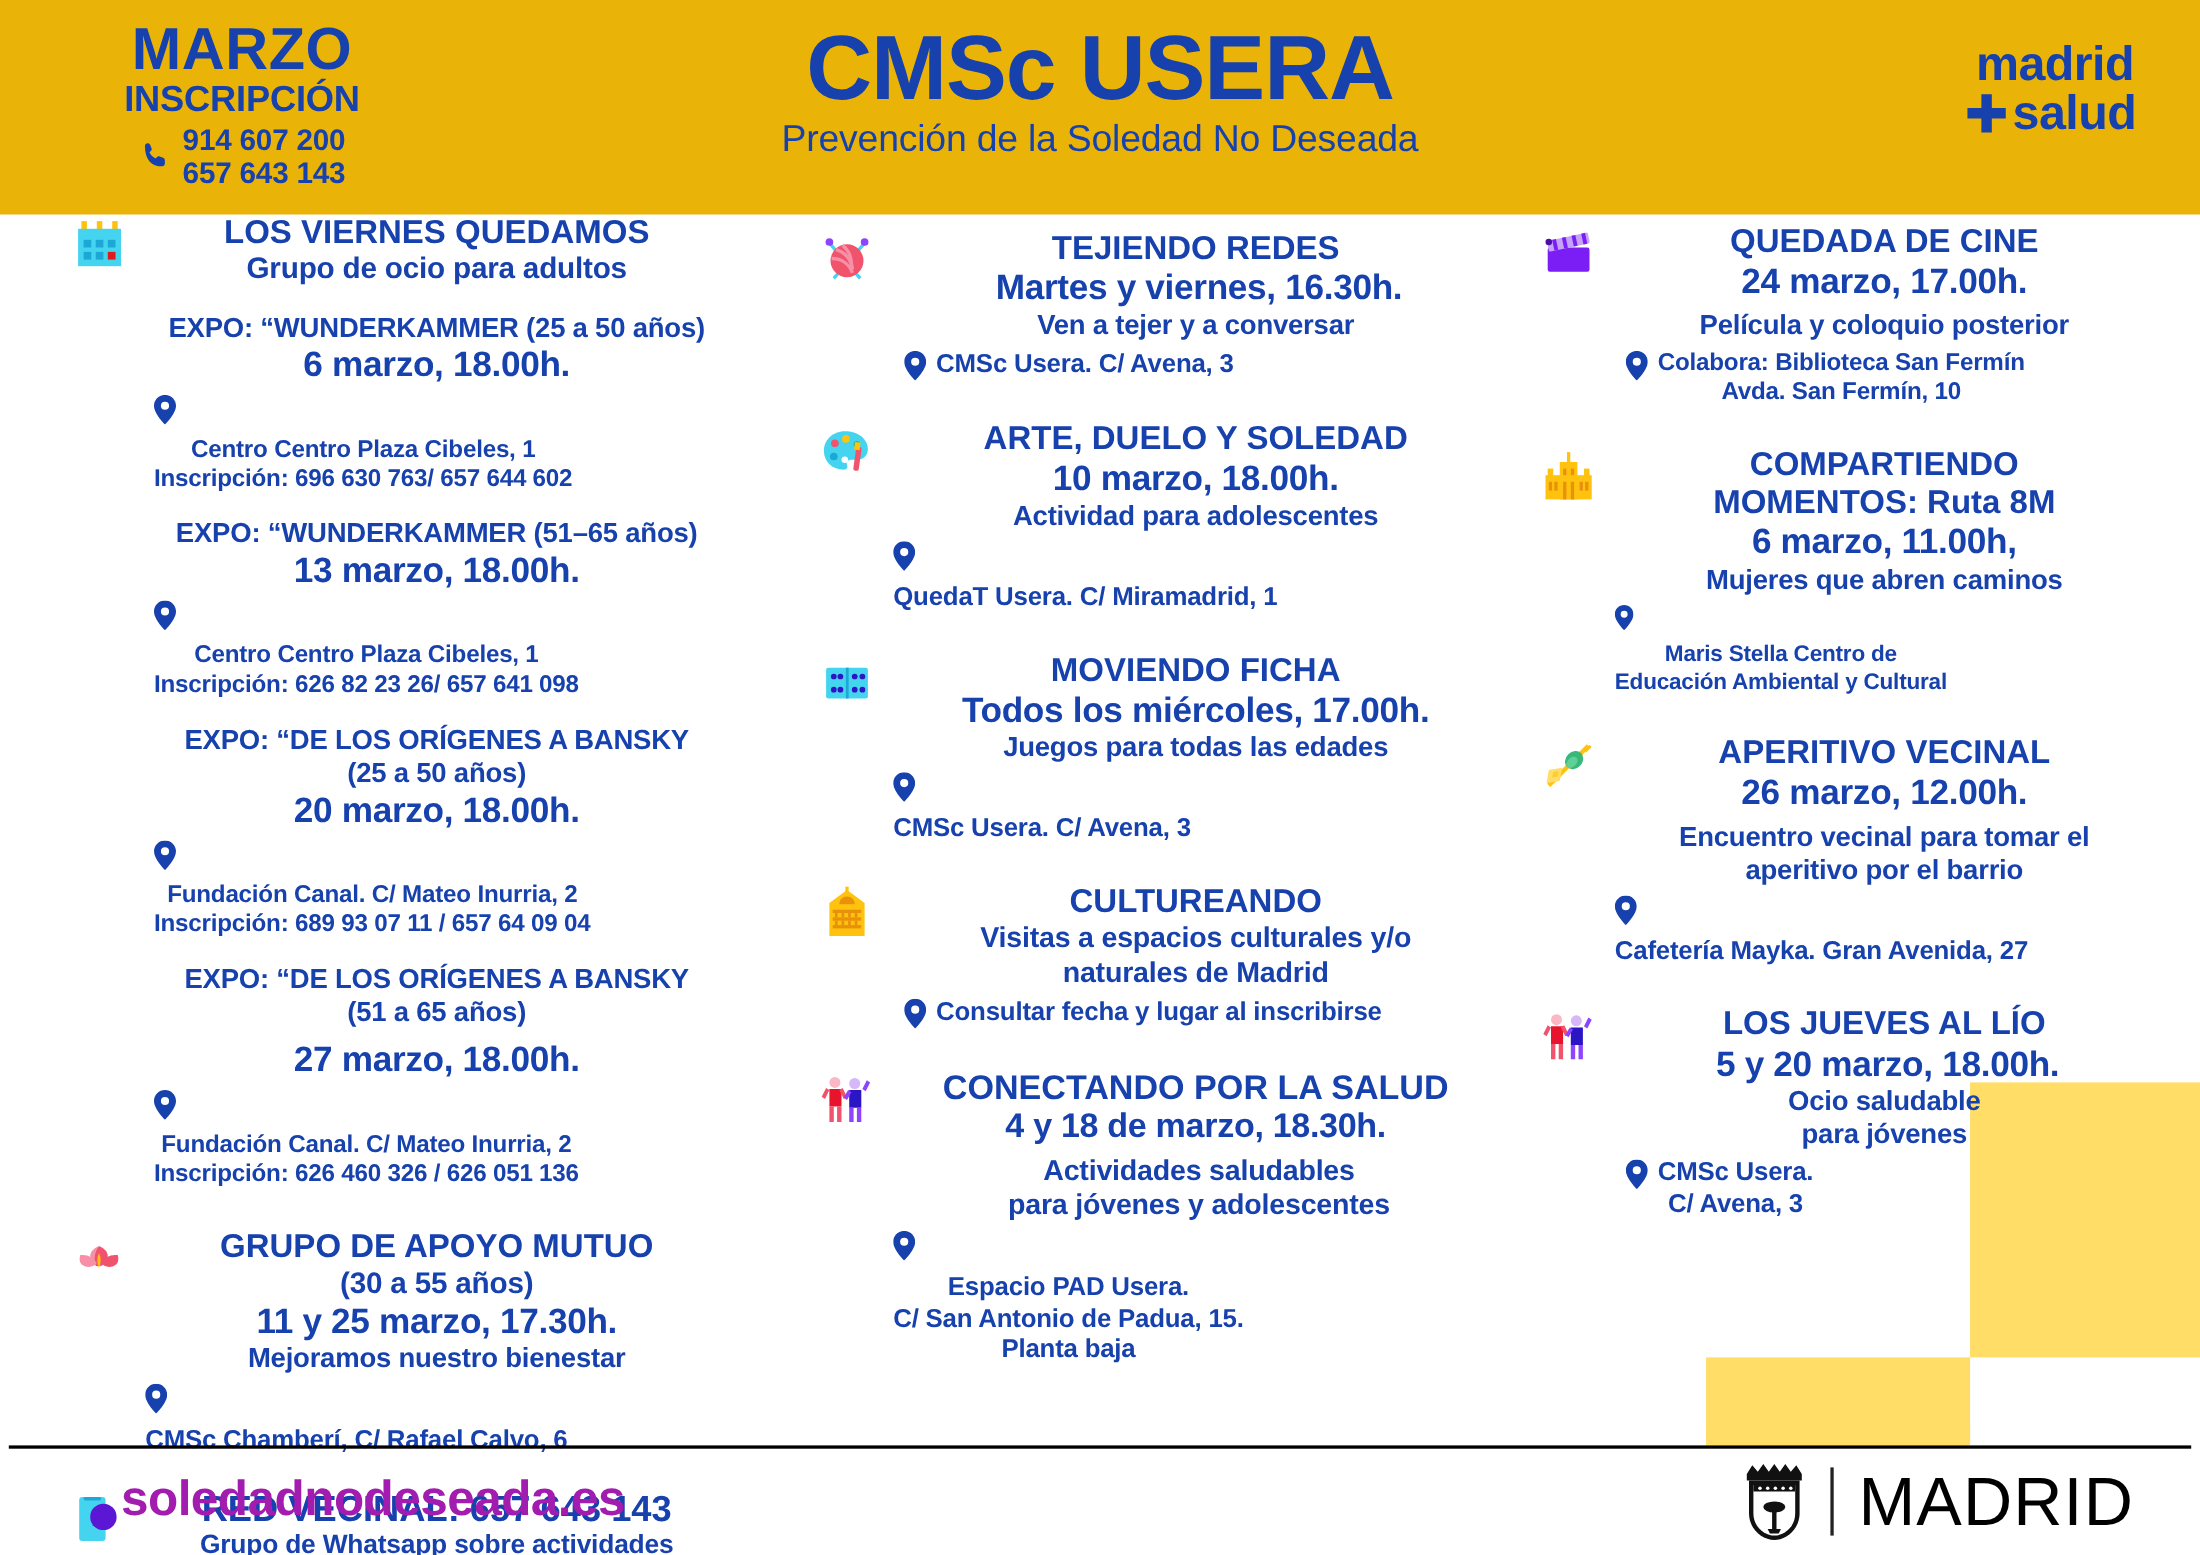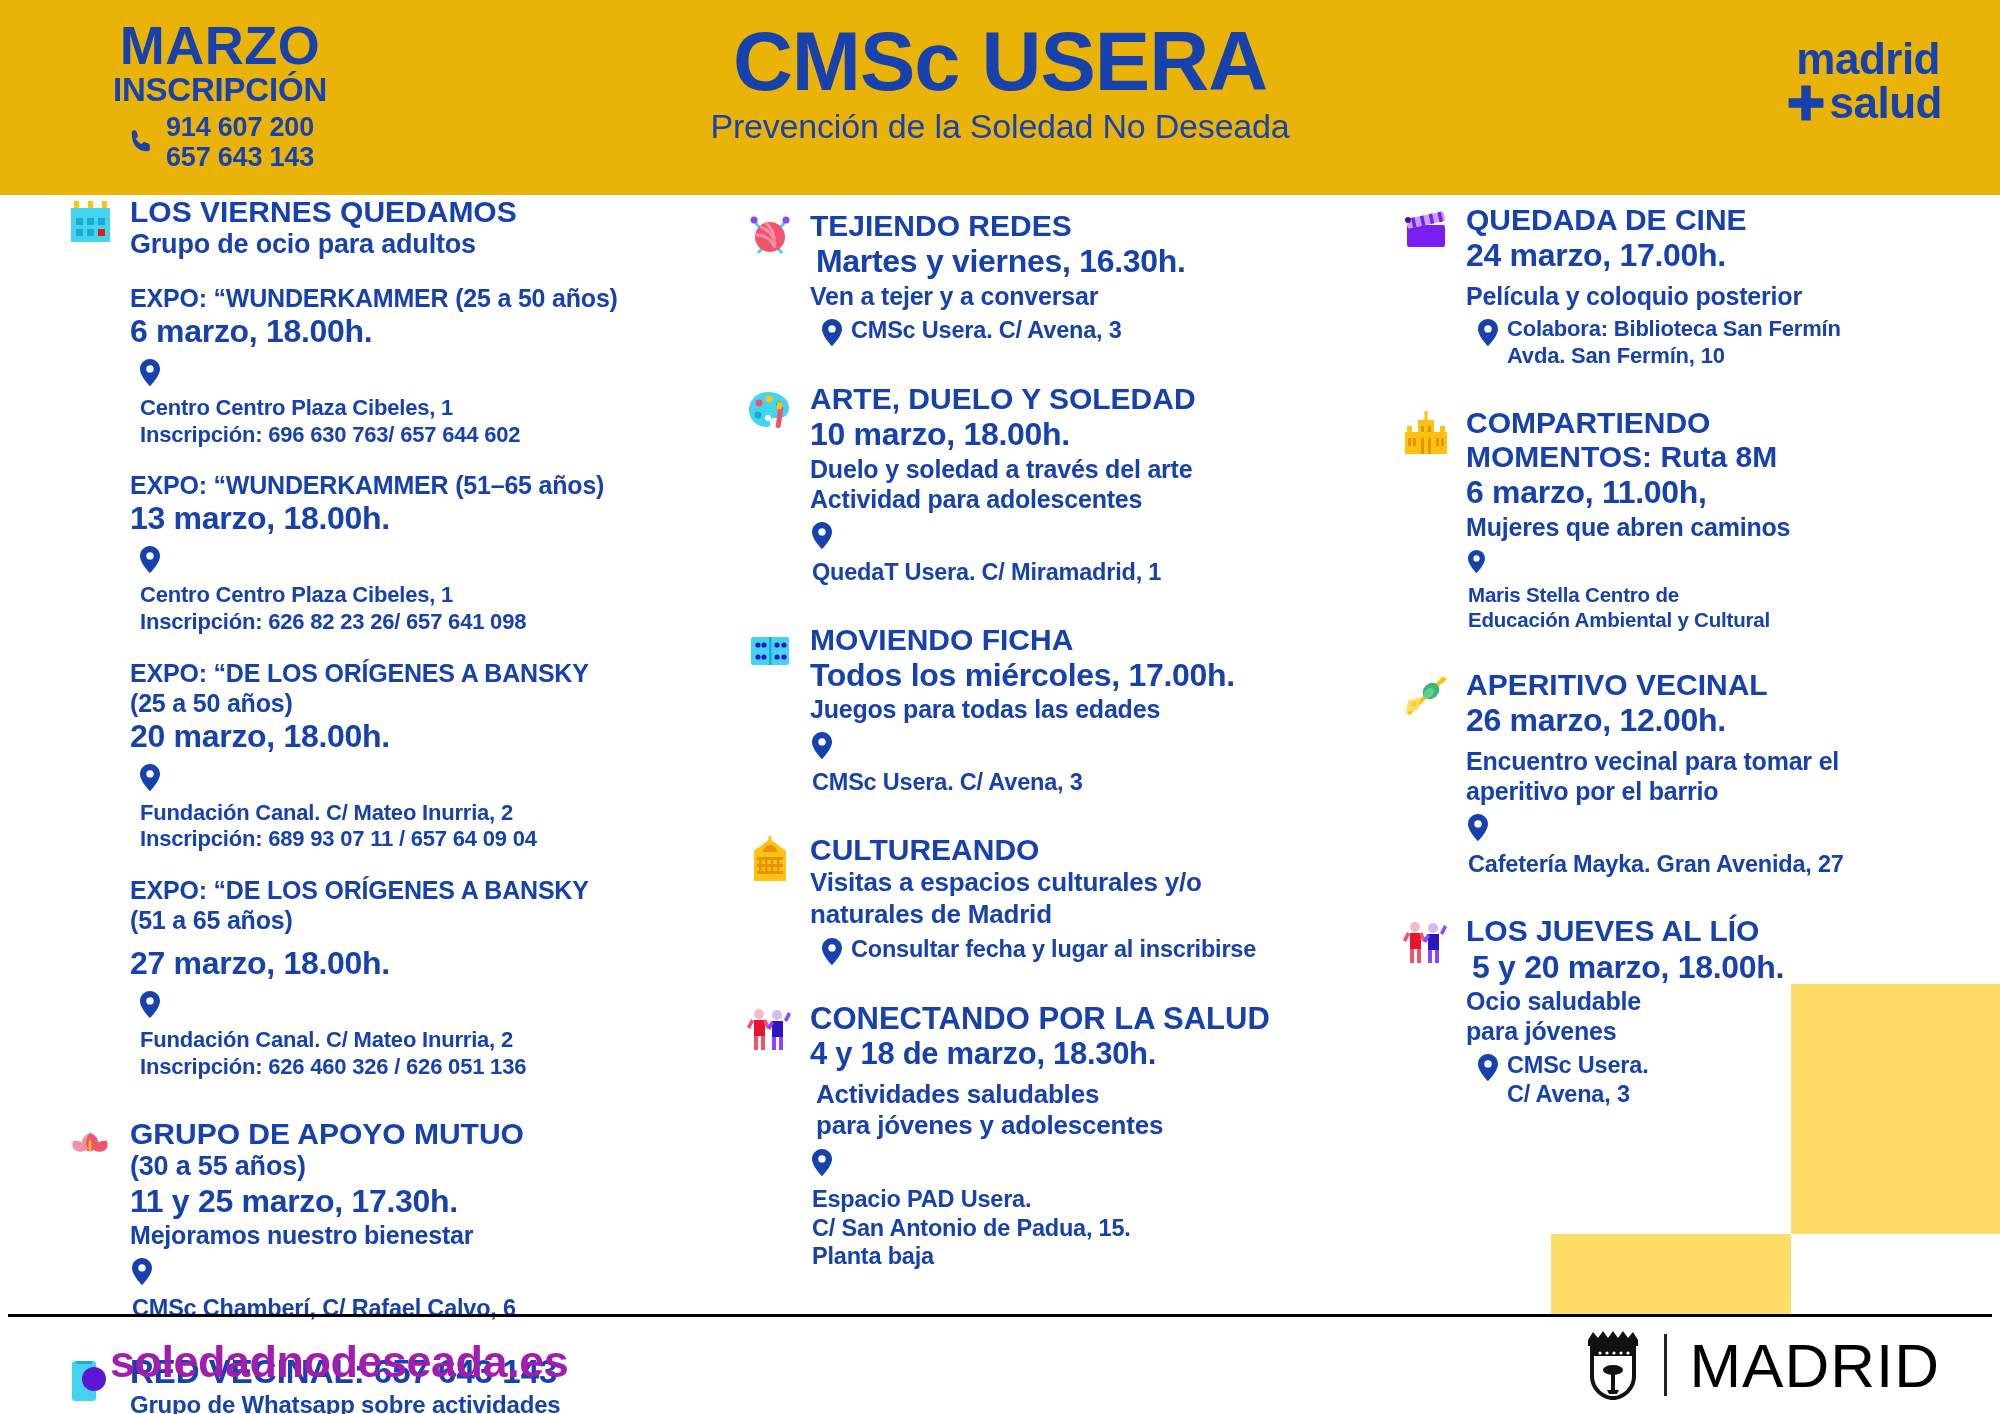--- a/index.html
+++ b/index.html
@@ -123,20 +123,21 @@
     width: 240px; height: 14px;
     background: #ffdd66;
   }
 
   
   .cols {
     position: absolute;
     top: 195px; left: 0;
     width: 2000px;
     height: 1100px;
+    text-align: center;
   }
   .col { position: absolute; top: 0; }
   .col-1 { left: 64px;  width: 600px; }
   .col-2 { left: 744px; width: 620px; }
   .col-3 { left: 1400px; width: 560px; }
 
   
   .block { position: relative; }
   .block-head {
     display: flex;
@@ -479,21 +480,20 @@
             <circle cx="14" cy="31" r="3.5" fill="#1ca8d4"></circle>
             <circle cx="24" cy="34" r="3" fill="#ffffff"></circle>
             <circle cx="35" cy="20" r="3" fill="#3ab87a"></circle>
             <rect x="33" y="22" width="5" height="22" rx="2" fill="#f0536b" transform="rotate(8 35 33)"></rect>
             <rect x="33" y="18" width="5" height="7" fill="#ffc20e" transform="rotate(8 35 21)"></rect>
           </svg>
         </span>
         <div class="block-text">
           <div class="b-title">ARTE, DUELO Y SOLEDAD</div>
           <div class="b-date">10 marzo, 18.00h.</div>
-          <div class="b-desc" style="font-size:25px;">Duelo y soledad a través del arte</div>
           <div class="b-desc" style="font-size:25px;">Actividad para adolescentes</div>
           <div class="loc-row indent-none">
             <span class="pin-icon">
               <svg viewBox="0 0 20 27" width="20" height="27">
                   <path fill="#1742ae" d="M10 0C4.5 0 0 4.4 0 9.9 0 17.3 10 27 10 27s10-9.7 10-17.1C20 4.4 15.5 0 10 0zm0 13.6a3.7 3.7 0 110-7.4 3.7 3.7 0 010 7.4z"></path>
                 </svg>
             </span>
             <div class="loc-text bigger">QuedaT Usera. C/ Miramadrid, 1</div>
           </div>
         </div>

